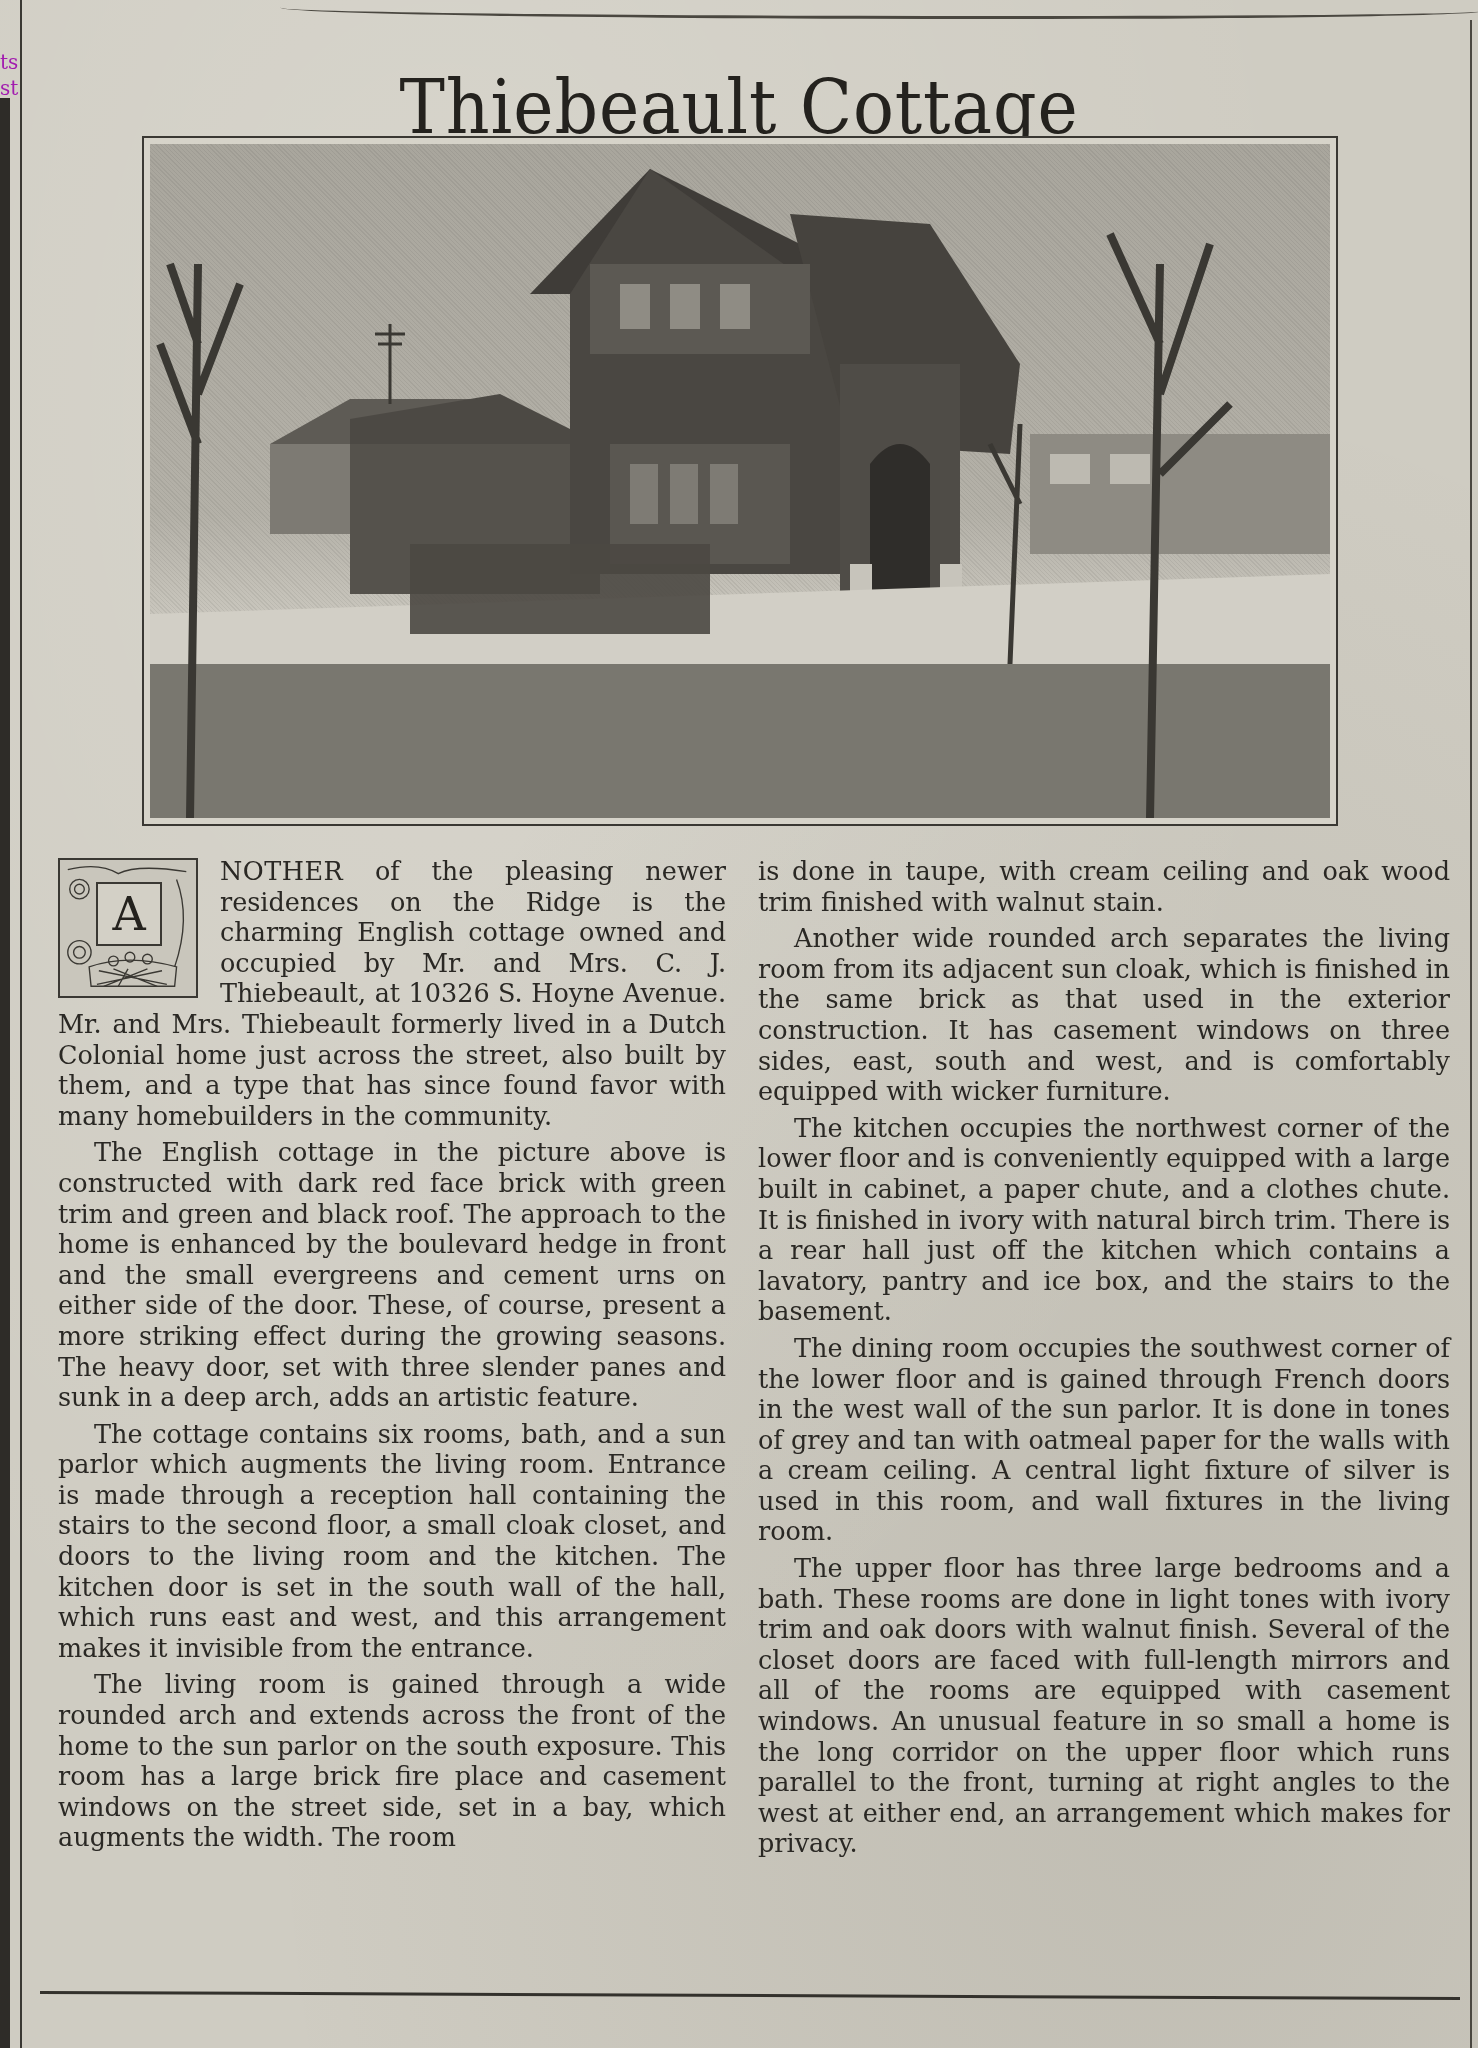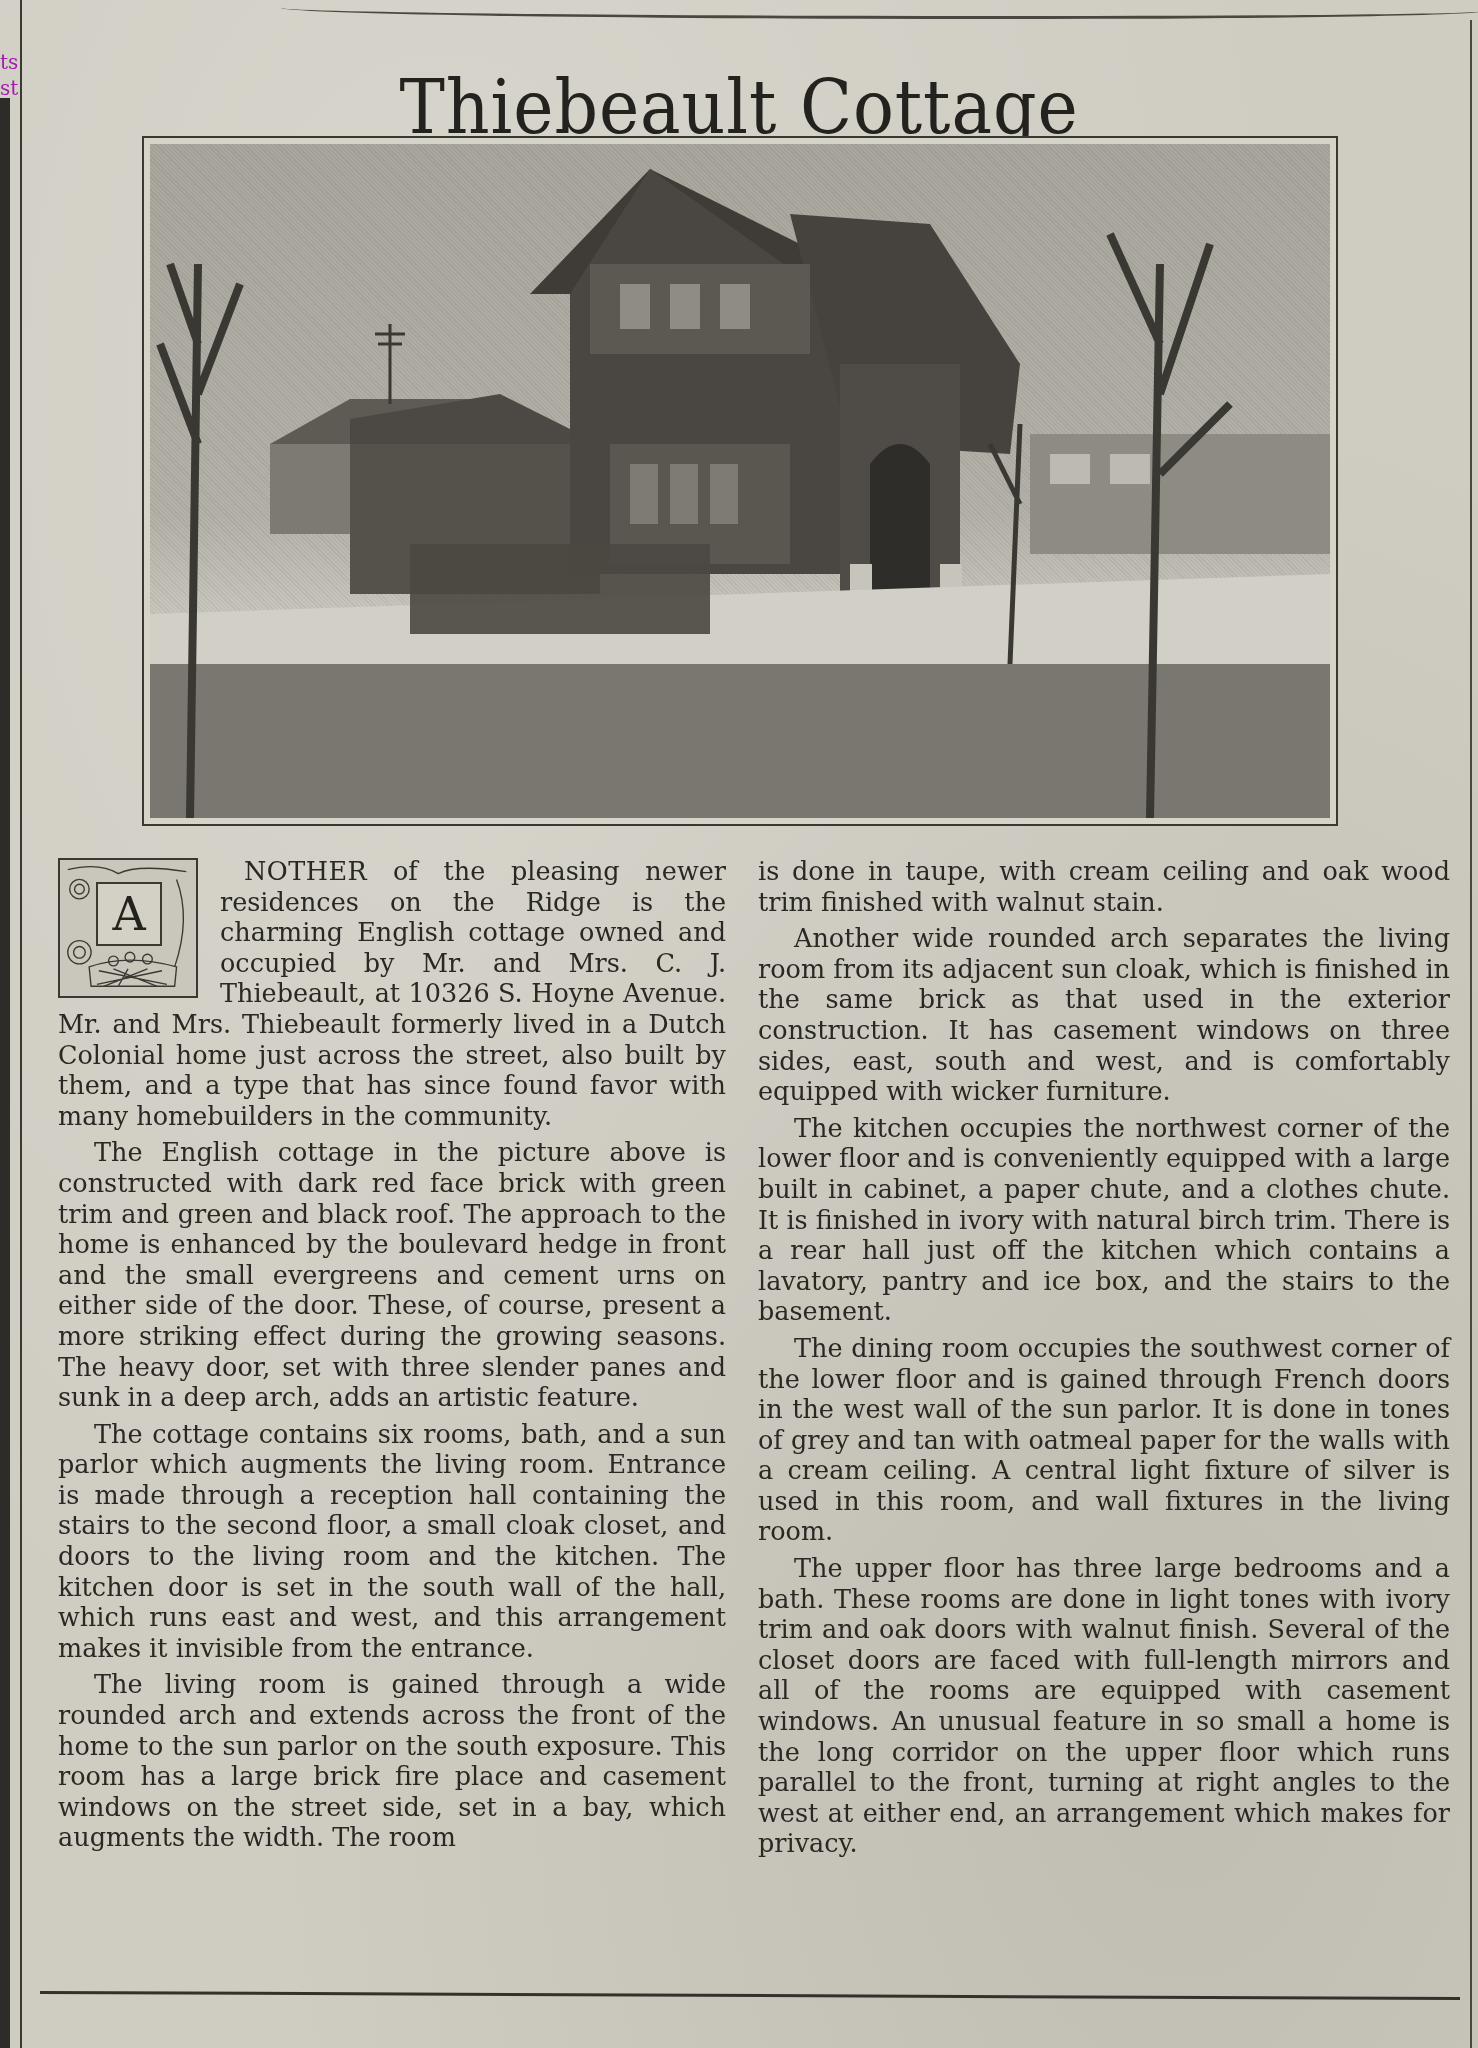--- a/index.html
+++ b/index.html
@@ -51,21 +51,21 @@
     float: left; width: 140px; height: 140px; margin: 2px 22px 0 0;
     border: 2px solid #3a3833; box-sizing: border-box; position: relative;
     background: #c9c6bc;
   }
   .dropcap svg { position: absolute; left: 0; top: 0; width: 100%; height: 100%; }
   .dropcap-letter {
     position: absolute; left: 36px; top: 22px; width: 62px; height: 60px;
     border: 2px solid #3a3833; background: #d3d0c6;
     text-align: center; font-size: 46px; line-height: 60px; color: #24221e;
   }
-  .lead-word { letter-spacing: 0.5px; margin-left: 24px; }
+  .lead-word { letter-spacing: 0.5px; }
   .bottom-rule { position: absolute; left: 40px; top: 1994px; width: 1420px; height: 3px; background: #33312c; transform: rotate(0.25deg); }
 </style>
 </head>
 <body>
 
 <div class="edge-rule"></div>
 <div class="edge-bar"></div>
 <div class="edge-fragment" style="white-space:pre">ts
 st</div>
 <div class="right-rule"></div>

